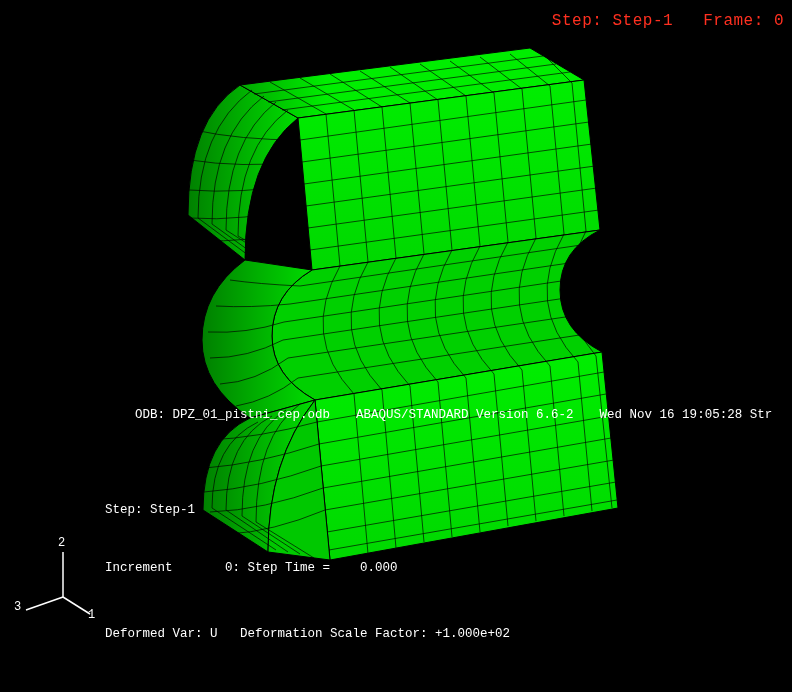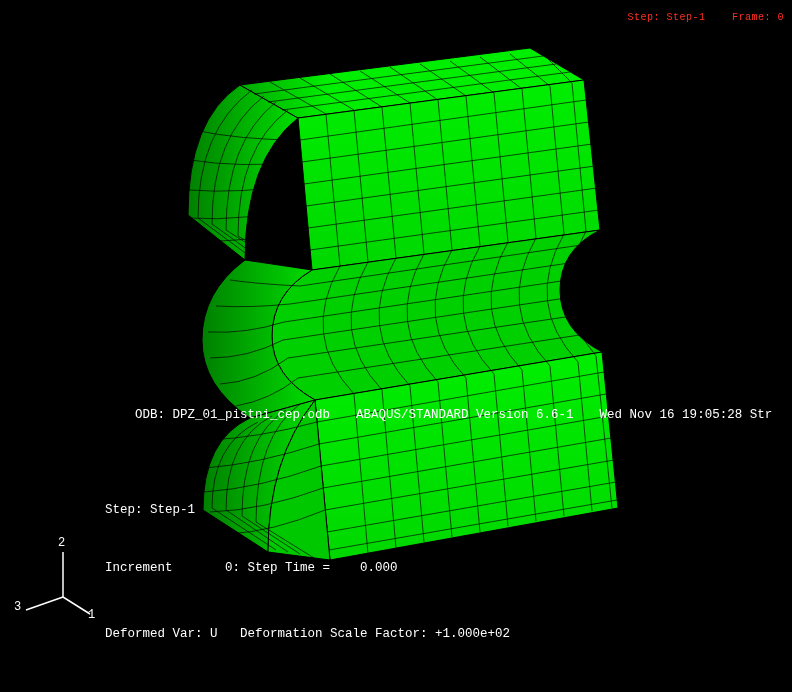--- a/index.html
+++ b/index.html
@@ -10,21 +10,21 @@
     font-family: "Courier New", monospace;
     font-size: 13px;
     position: relative;
     overflow: hidden;
   }
   .top-status {
     position: absolute;
     top: 12px;
     right: 8px;
     color: #ff3020;
-    font-size: 10px;
+    font-size: 16px;
     letter-spacing: 0.5px;
   }
   .top-status span { margin-left: 20px; }
   .viewport {
     position: absolute;
     top: 40px;
     left: 0;
     width: 792px;
     height: 520px;
   }
@@ -214,18 +214,18 @@
       <line x1="45" y1="55" x2="72" y2="72"></line>
     </g>
   </svg>
   <div class="triad-label" style="left:40px; top:-6px;">2</div>
   <div class="triad-label" style="left:-4px; top:58px;">3</div>
   <div class="triad-label" style="left:70px; top:66px;">1</div>
 </div>
 
 <div class="bottom-text">
   <div class="odb-line">
-    <span>ODB: DPZ_01_pistni_cep.odb</span><span>ABAQUS/STANDARD Version 6.6-1</span><span>Wed Nov 16 19:05:28 Str</span>
+    <span>ODB: DPZ_01_pistni_cep.odb</span><span>ABAQUS/STANDARD Version 6.6-2</span><span>Wed Nov 16 19:05:28 Str</span>
   </div>
   <div>Step: Step-1</div>
   <div>Increment       0: Step Time =    0.000</div>
   <div style="margin-top:8px">Deformed Var: U   Deformation Scale Factor: +1.000e+02</div>
 </div>
 
 </body></html>

